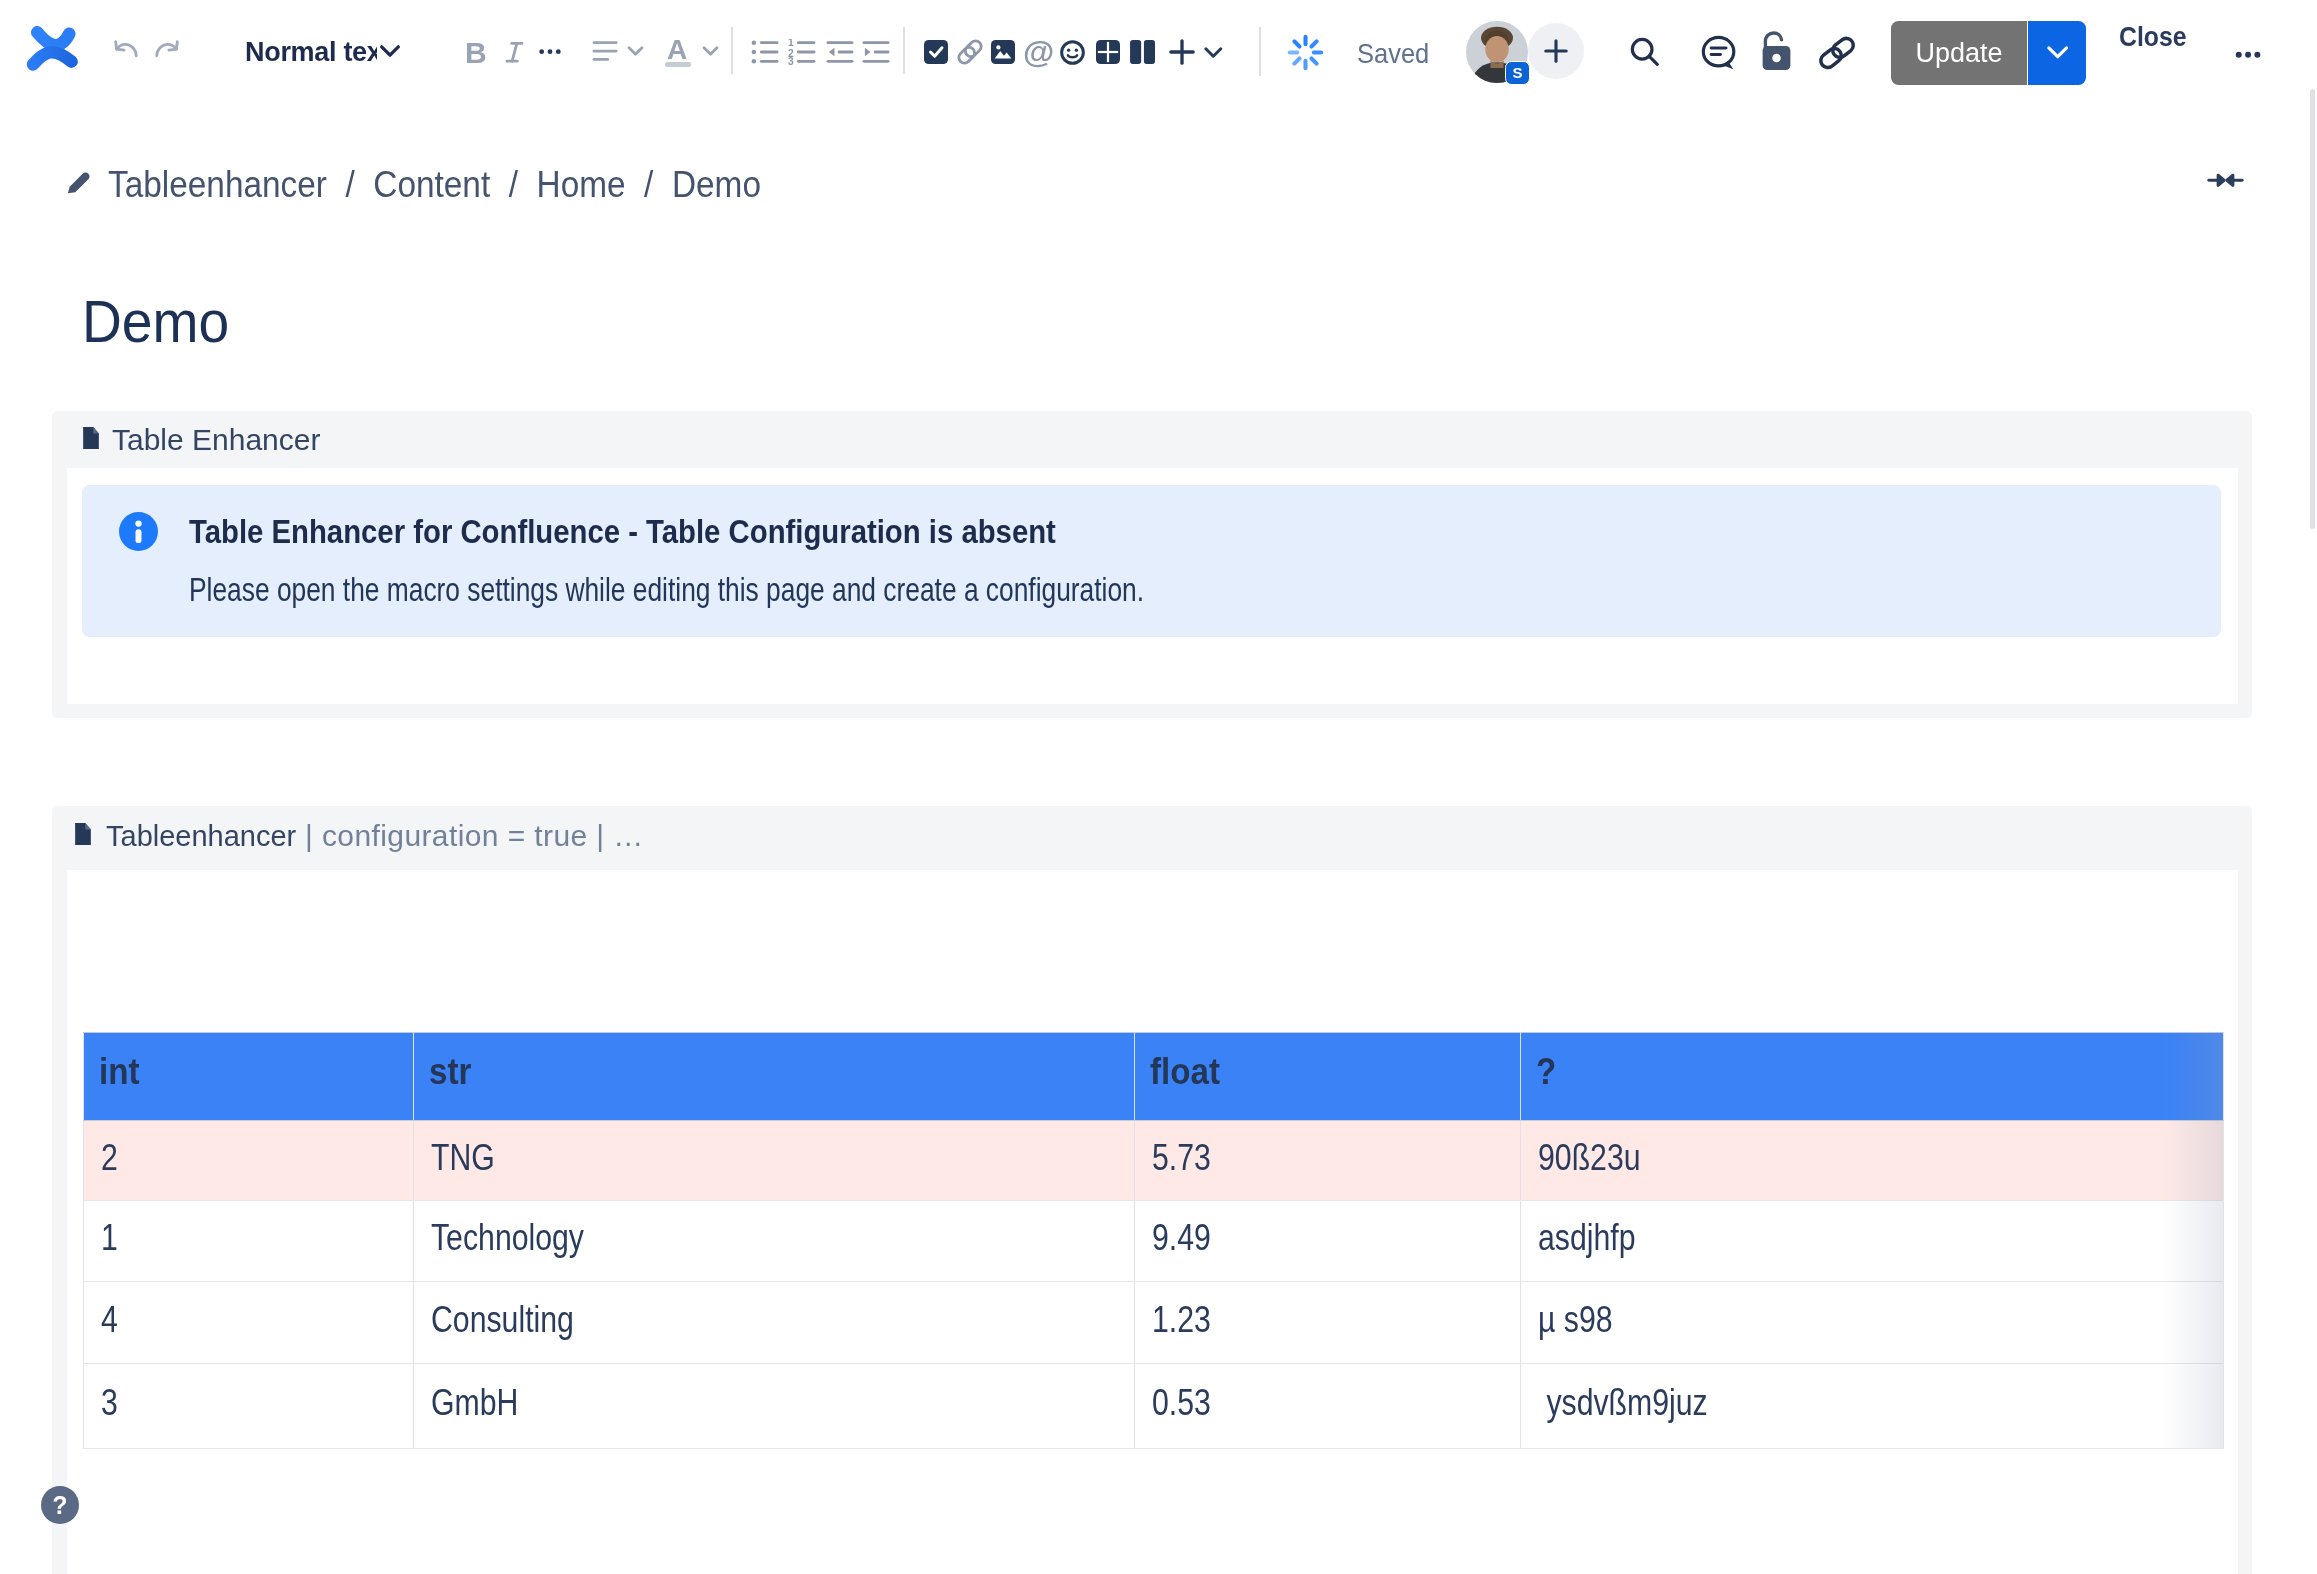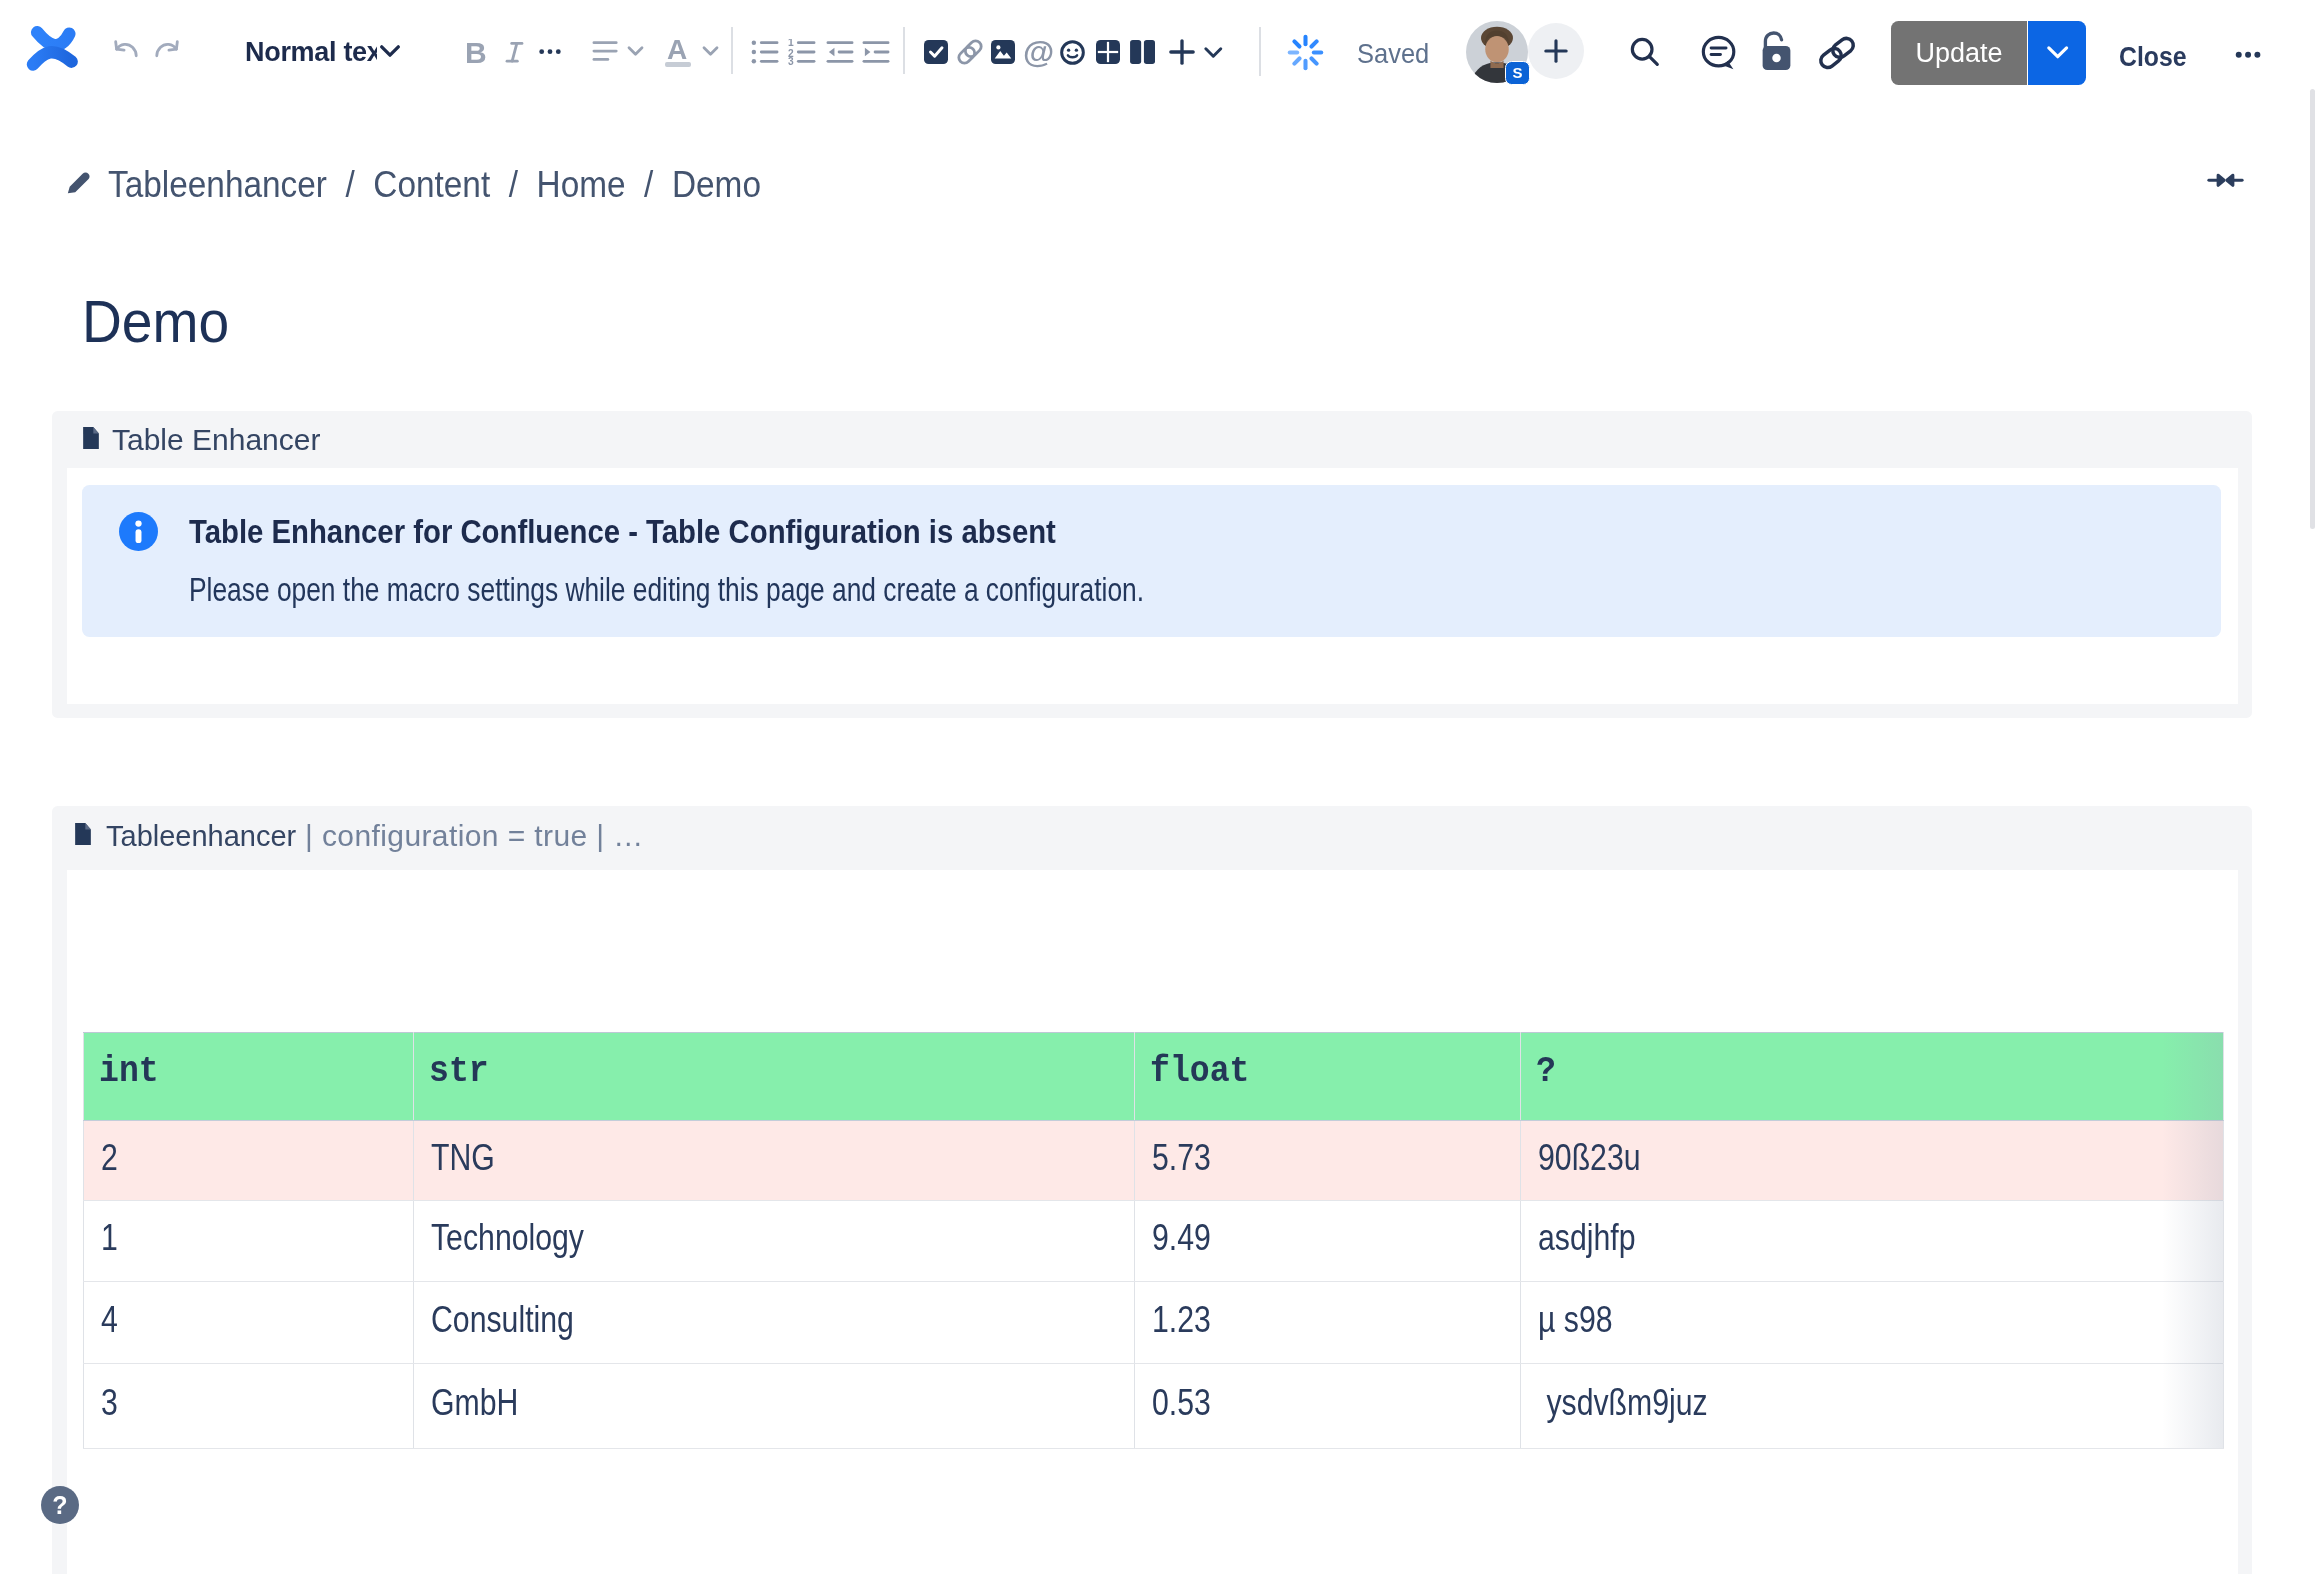--- a/index.html
+++ b/index.html
@@ -246,21 +246,21 @@
         <rect x="-12" y="-7.5" width="24" height="15" rx="7.5" transform="translate(29,15) rotate(-38)"></rect>
       </g>
     </svg>
 
     <div class="abs" style="left:1891px;top:20.6px;width:136px;height:64px;background:#737373;border-radius:7.5px 0 0 7.5px;color:#fff;font-size:27px;font-weight:500;text-align:center;line-height:64px;">Update</div>
     <div class="abs" style="left:2028px;top:20.6px;width:58px;height:64px;background:#0c66e4;border-radius:0 7.5px 7.5px 0;"></div>
     <svg class="abs" style="left:2046px;top:45px;" width="23.4" height="16" viewBox="0 0 25 17">
       <path d="M3 3 L12.5 12.5 L22 3" stroke="#fff" stroke-width="3.4" fill="none" stroke-linecap="round" stroke-linejoin="round"></path>
     </svg>
 
-    <div class="abs" style="left:2119px;top:39px;font-size:28px;font-weight:600;color:#2a3b5e;line-height:36px;"><span class="sx" id="closeTxt" style="transform:scaleX(0.886);">Close</span></div>
+    <div class="abs" style="left:2119px;top:19px;font-size:28px;font-weight:600;color:#2a3b5e;line-height:36px;"><span class="sx" id="closeTxt" style="transform:scaleX(0.886);">Close</span></div>
 
     <svg class="abs" style="left:2235px;top:50px;" width="28" height="9.4" viewBox="0 0 30 10">
       <g fill="#253858">
           <circle cx="4" cy="5" r="3.2"></circle>
           <circle cx="14" cy="5" r="3.2"></circle>
           <circle cx="24" cy="5" r="3.2"></circle>
         </g>
     </svg>
   </div>
 
@@ -317,21 +317,21 @@
 
   <div class="abs" id="dataTable" style="left:83px;top:1032px;width:2140px;">
     <table style="border-collapse:collapse;table-layout:fixed;width:2140px;font-family:'Liberation Sans',sans-serif;">
       <colgroup>
           <col style="width:330px">
           <col style="width:721px">
           <col style="width:386px">
           <col style="width:703px">
         </colgroup>
       <tbody>
-          <tr style="height:88px;background:#86efac;font-family:Liberation Mono, monospace;">
+          <tr style="height:88px;background:#3b82f6;">
         <th class="th1"><span class="sxt">int</span></th>
             <th class="th1"><span class="sxt">str</span></th>
             <th class="th1"><span class="sxt">float</span></th>
             <th class="th1"><span class="sxt">?</span></th>
       </tr>
       <tr style="height:80px;background:#fee9e7;">
         <td class="td1"><span class="sxc">2</span></td>
             <td class="td1"><span class="sxc">TNG</span></td>
             <td class="td1"><span class="sxc">5.73</span></td>
             <td class="td1"><span class="sxc">90ß23u</span></td>

